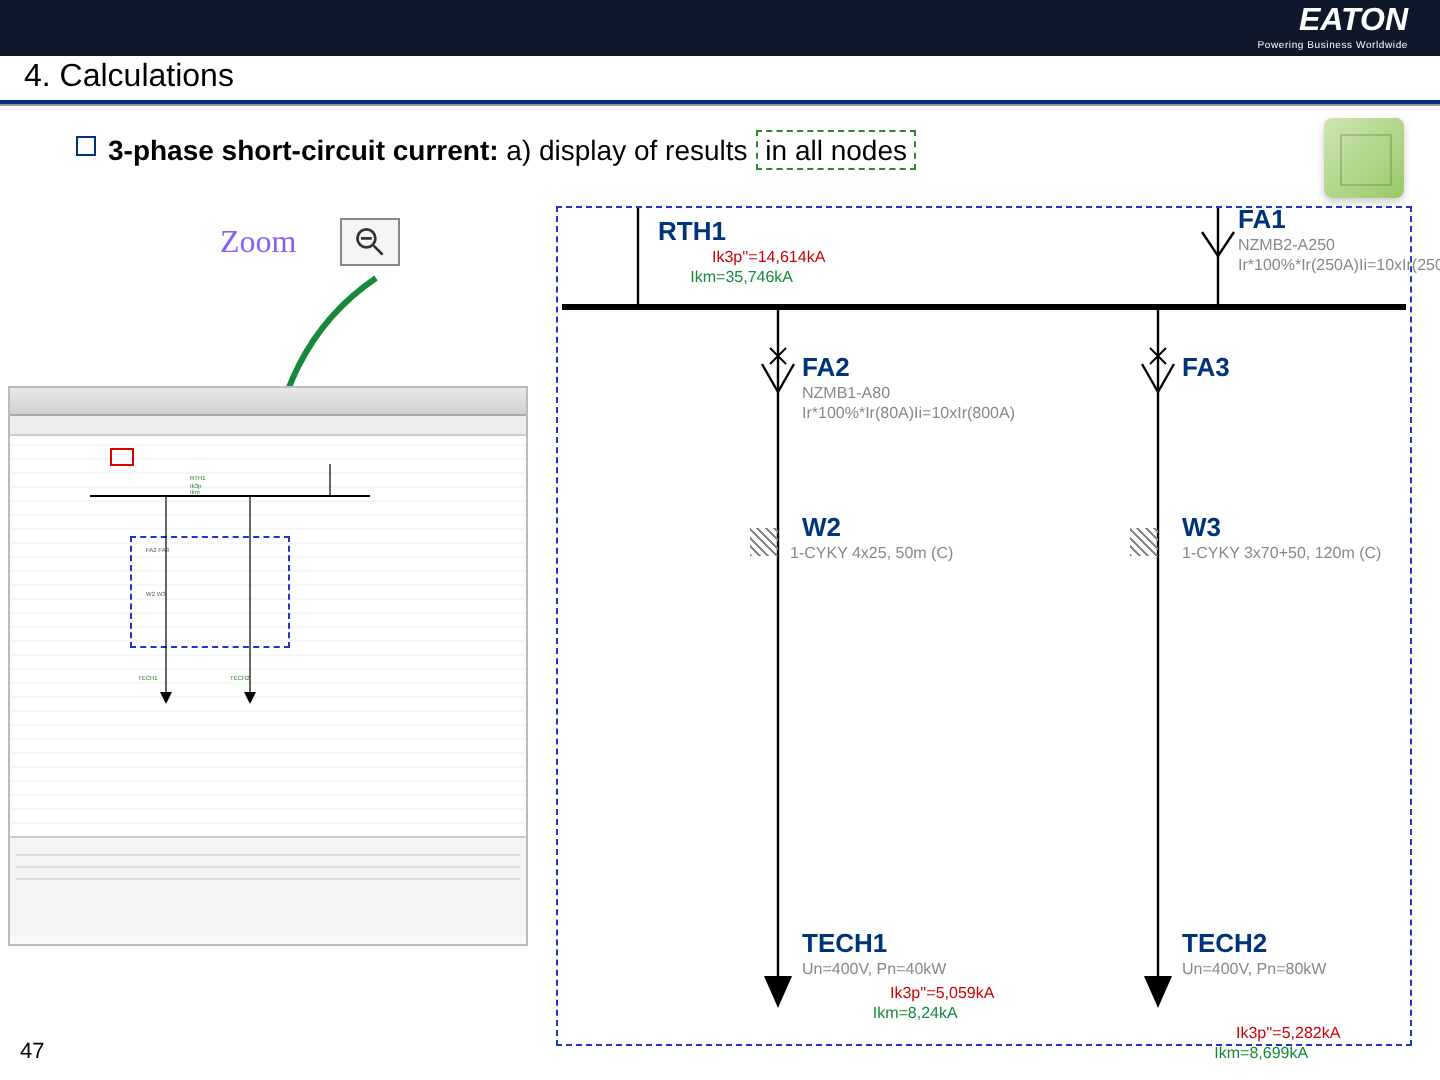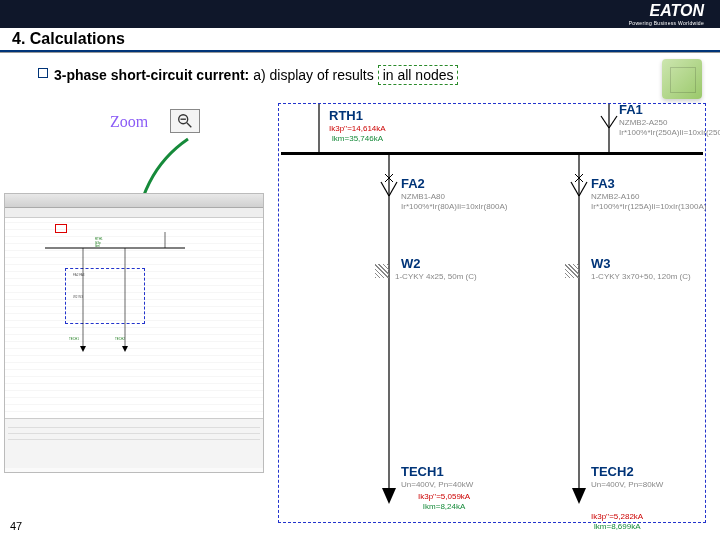--- a/index.html
+++ b/index.html
@@ -2,21 +2,21 @@
 <html><head>
 <meta charset="utf-8">
 <style>
   * { box-sizing: border-box; margin: 0; padding: 0; }
   body { width: 720px; height: 540px; font-family: Arial, sans-serif; background: #fff; position: relative; overflow: hidden; }
   
   .header-blue { background: #0f172a; height: 28px; position: relative; }
   .logo { position: absolute; right: 16px; top: 2px; color: #fff; font-weight: 900; font-style: italic; font-size: 16px; letter-spacing: 0px; }
   .logo-tag { position: absolute; right: 16px; top: 20px; color: #fff; font-size: 5px; letter-spacing: 0.3px; }
   .header-white { height: 24px; border-bottom: 2px solid #003478; display: flex; align-items: center; padding-left: 12px; }
-  .section-title { font-size: 16px; font-weight: 700; color: #000; }
+  .section-title { font-size: 16px; font-weight: 400; color: #000; }
   .thin-line { height: 1px; background: #999; }
   
   .content { position: relative; padding: 14px 12px 0 12px; height: calc(540px - 54px); }
   
   .bullet-line { display: flex; align-items: flex-start; gap: 6px; font-size: 14px; padding-left: 26px; }
   .bullet-sq { width: 10px; height: 10px; border: 1.5px solid #003478; display: inline-block; flex-shrink: 0; position: relative; top: 1px; }
   .bullet-line b { font-weight: 700; }
   .green-box { border: 1px dashed #2a8a2a; padding: 1px 4px; color: #000; }
   
   .icon3d { position: absolute; right: 18px; top: 6px; width: 40px; height: 40px; background: linear-gradient(135deg,#cde6b0,#9ac86a); border-radius: 4px; box-shadow: 0 2px 4px rgba(0,0,0,0.2); }
@@ -37,21 +37,21 @@
   .thumb-red { position: absolute; width: 12px; height: 9px; border: 1px solid #d00; }
   .thumb-bot { height: 50px; border-top: 1px solid #ccc; background: #f4f4f4; padding: 3px; }
   .thumb-bot-line { height: 6px; border-bottom: 1px solid #ddd; }
   
   .diagram { position: absolute; left: 278px; top: 50px; width: 428px; height: 420px; border: 1.5px dashed #2233cc; background: #fff; }
   .dg { position: absolute; width: 100%; height: 100%; }
   
   .node-label { position: absolute; font-weight: 700; font-size: 13px; color: #003478; }
   .node-info { position: absolute; font-size: 8px; color: #888; line-height: 1.3; }
   .node-res { position: absolute; font-size: 8px; line-height: 1.3; }
-  .node-res .r1 { color: #c00; }
+  .node-res .r1 { color: #c00; margin-left: 27px; }
   .node-res .r2 { color: #168a3a; text-align: center; }
   .hatch { position: absolute; width: 14px; height: 14px; background: repeating-linear-gradient(45deg,#888,#888 1px,transparent 1px,transparent 3px); }
   
   .busbar { position: absolute; left: 2px; right: 2px; height: 3px; background: #000; top: 48px; }
   
   .page-num { position: absolute; left: 10px; bottom: 8px; font-size: 11px; color: #000; }
 </style>
 </head>
 <body>
 
@@ -157,24 +157,20 @@
       <div>Ir*100%*Ir(250A)Ii=10xIr(2500A)</div>
     </div>
 
     <div class="node-label" style="left:122px;top:72px">FA2</div>
     <div class="node-info" style="left:122px;top:88px">
       <div>NZMB1-A80</div>
       <div>Ir*100%*Ir(80A)Ii=10xIr(800A)</div>
     </div>
 
     <div class="node-label" style="left:312px;top:72px">FA3</div>
-    <div class="node-info" style="left:312px;top:88px">
-      <div>NZMB2-A160</div>
-      <div>Ir*100%*Ir(125A)Ii=10xIr(1300A)</div>
-    </div>
 
     <div class="hatch" style="left:96px;top:160px"></div>
     <div class="node-label" style="left:122px;top:152px">W2</div>
     <div class="node-info" style="left:116px;top:168px">1-CYKY 4x25, 50m (C)</div>
 
     <div class="hatch" style="left:286px;top:160px"></div>
     <div class="node-label" style="left:312px;top:152px">W3</div>
     <div class="node-info" style="left:312px;top:168px">1-CYKY 3x70+50, 120m (C)</div>
 
     <div class="node-label" style="left:122px;top:360px">TECH1</div>

